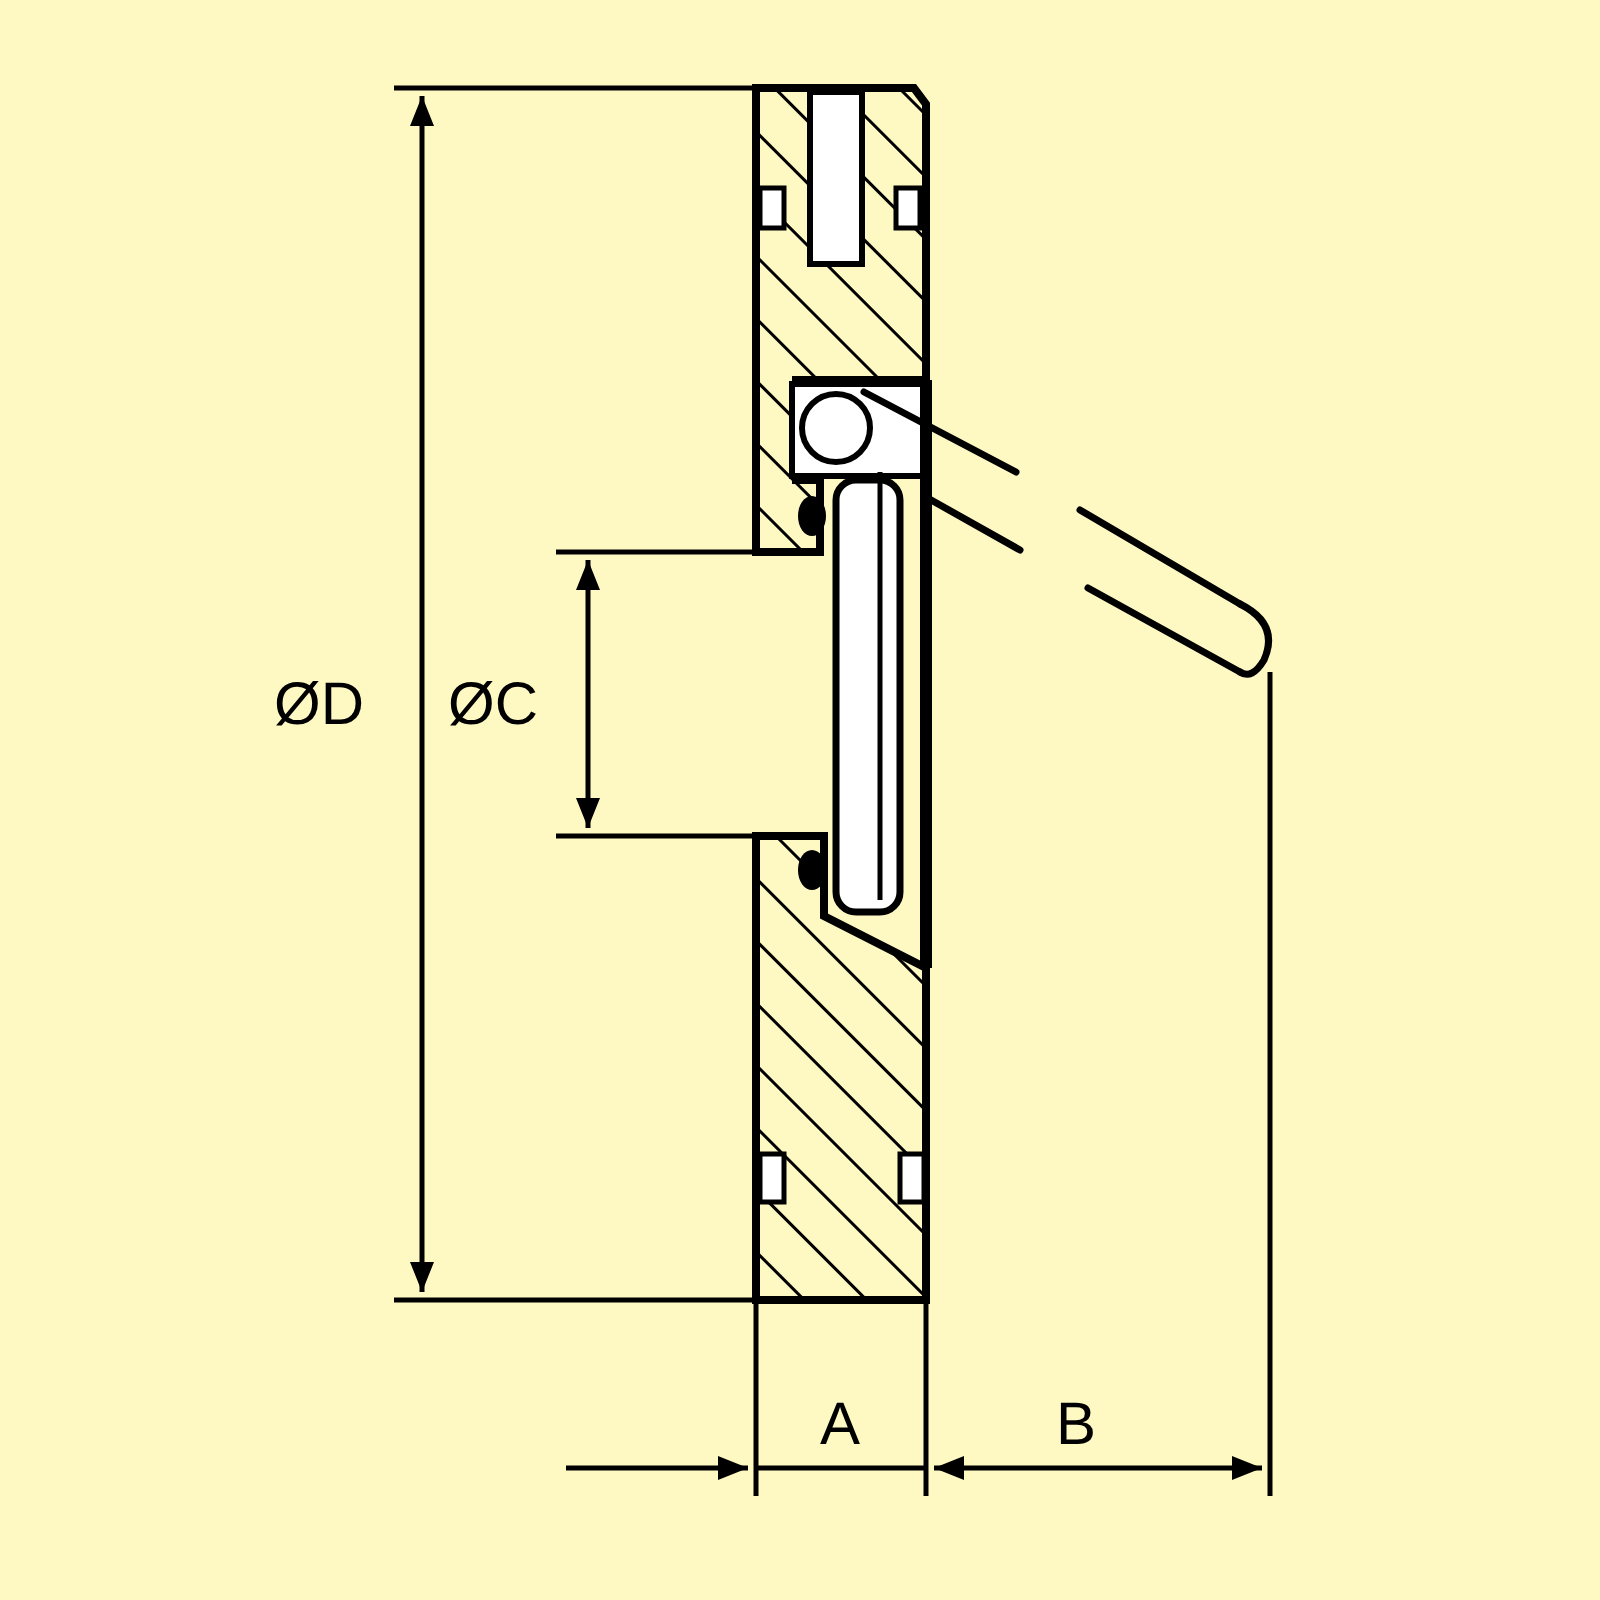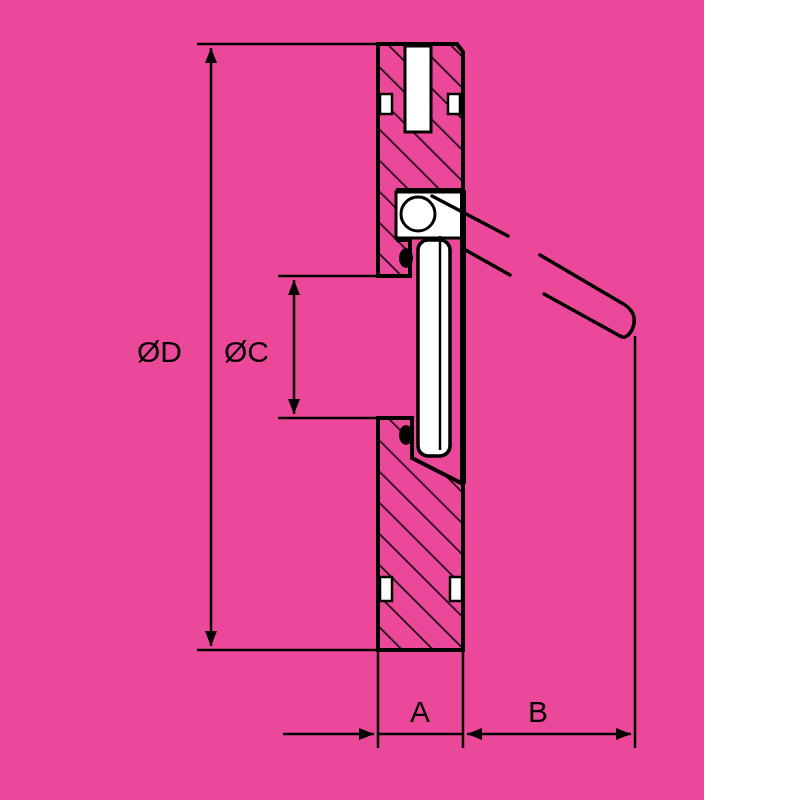--- a/index.html
+++ b/index.html
@@ -1,16 +1,16 @@
 <!DOCTYPE html>
 <html><head>
 <meta charset="utf-8">
 <style>
   html, body { margin: 0; padding: 0; background: #ffffff; }
-  .canvas { position: relative; width: 704px; height: 800px; background: #ec4899; overflow: hidden; }
+  .canvas { position: relative; width: 800px; height: 800px; background: #fef9c3; overflow: hidden; }
   svg { position: absolute; left: 0; top: 0; }
   .dim-label { font-family: "Liberation Sans", sans-serif; font-size: 30px; fill: #000; }
 </style>
 </head>
 <body>
 
 <div class="canvas">
 <svg width="800" height="800" viewBox="0 0 800 800">
   <defs>
     <pattern id="hatch" patternUnits="userSpaceOnUse" width="22" height="22" patternTransform="rotate(-45)">

